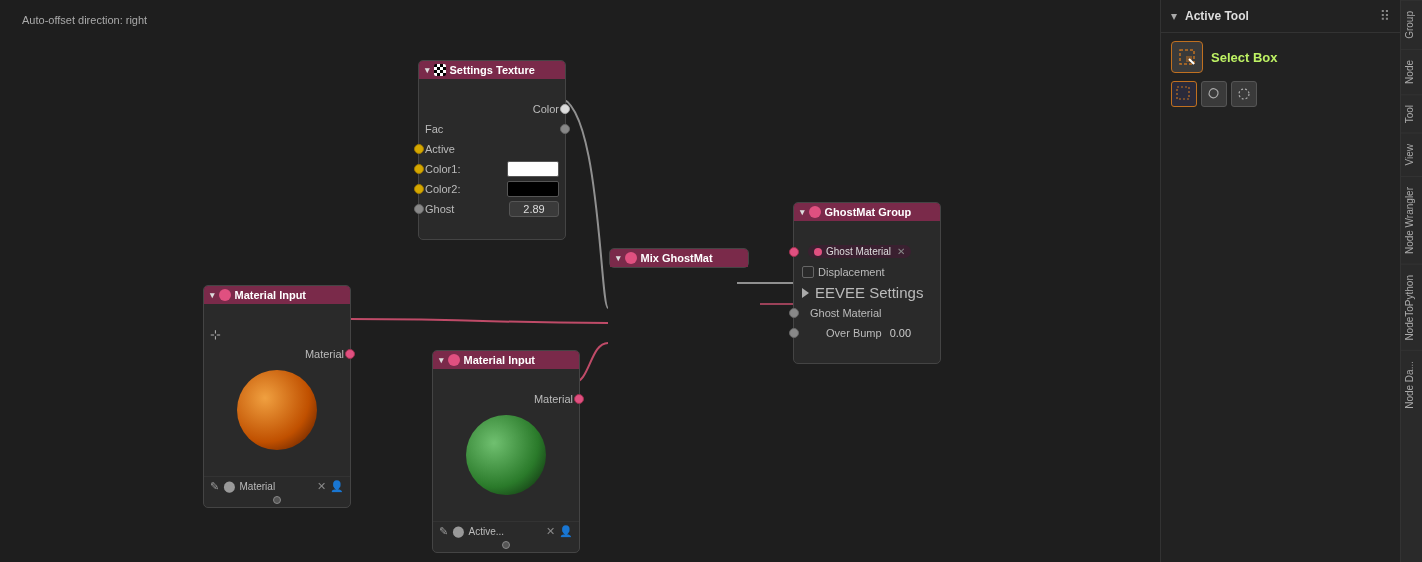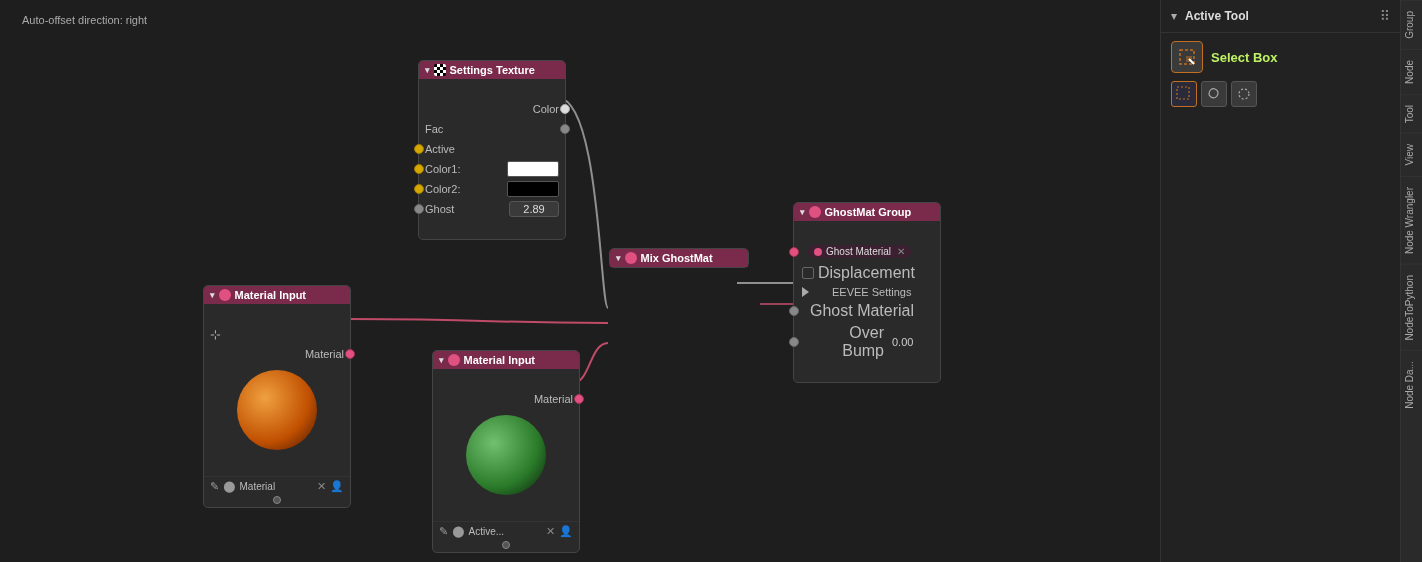--- a/index.html
+++ b/index.html
@@ -244,44 +244,43 @@
     .ghostmat-row {
       display: flex;
       align-items: center;
       padding: 2px 8px;
       gap: 4px;
       min-height: 20px;
     }
 
     .ghostmat-row label {
       color: #bbb;
-      font-size: 16px;
+      font-size: 11px;
       text-align: right;
     }
 
     .toggle-triangle {
       width: 0;
       height: 0;
       border-top: 5px solid transparent;
       border-bottom: 5px solid transparent;
       border-left: 7px solid #aaa;
       display: inline-block;
     }
 
     .eevee-row {
       display: flex;
       align-items: center;
       padding: 2px 8px;
       gap: 6px;
     }
 
     .eevee-label {
-      font-size: 11px;
+      font-size: 15px;
       color: #bbb;
-      margin-left: 17px;
     }
 
     .displacement-checkbox {
       width: 12px;
       height: 12px;
       border: 1px solid #666;
       background: #2a2a2a;
       border-radius: 2px;
     }
 
@@ -575,21 +574,21 @@
         <span class="eevee-label">EEVEE Settings</span>
       </div>
 
       <div class="ghostmat-row row-with-in" style="position:relative;">
         <span class="socket socket-in socket-gray" style="left:-5px; top:50%; transform:translateY(-50%); position:absolute;"></span>
         <label style="margin-left:8px;">Ghost Material</label>
       </div>
 
       <div class="ghostmat-row row-with-in" style="position:relative;">
         <span class="socket socket-in socket-gray" style="left:-5px; top:50%; transform:translateY(-50%); position:absolute;"></span>
-        <label style="margin-left:4px;">Over Bump</label>
+        <label style="margin-left:24px;">Over Bump</label>
         <div class="value-box" style="margin-left:4px; min-width:40px;">0.00</div>
       </div>
     </div>
   </div>
 
 </div>
 
 <div id="right-panel" style="right:22px; width:240px;">
   <div class="panel-header">
     <span style="color:#aaa; font-size:12px;">▾</span>

